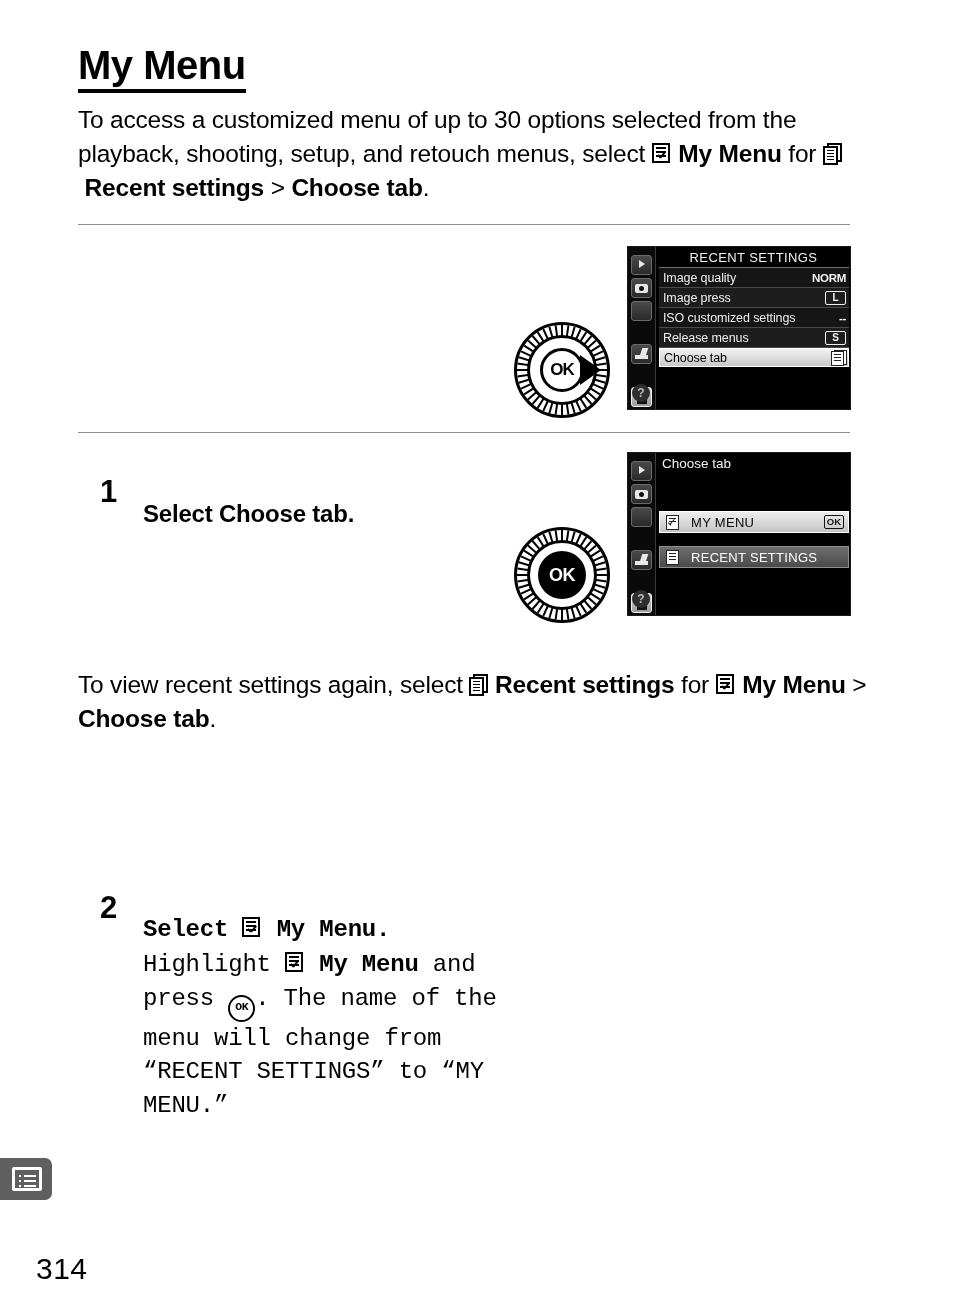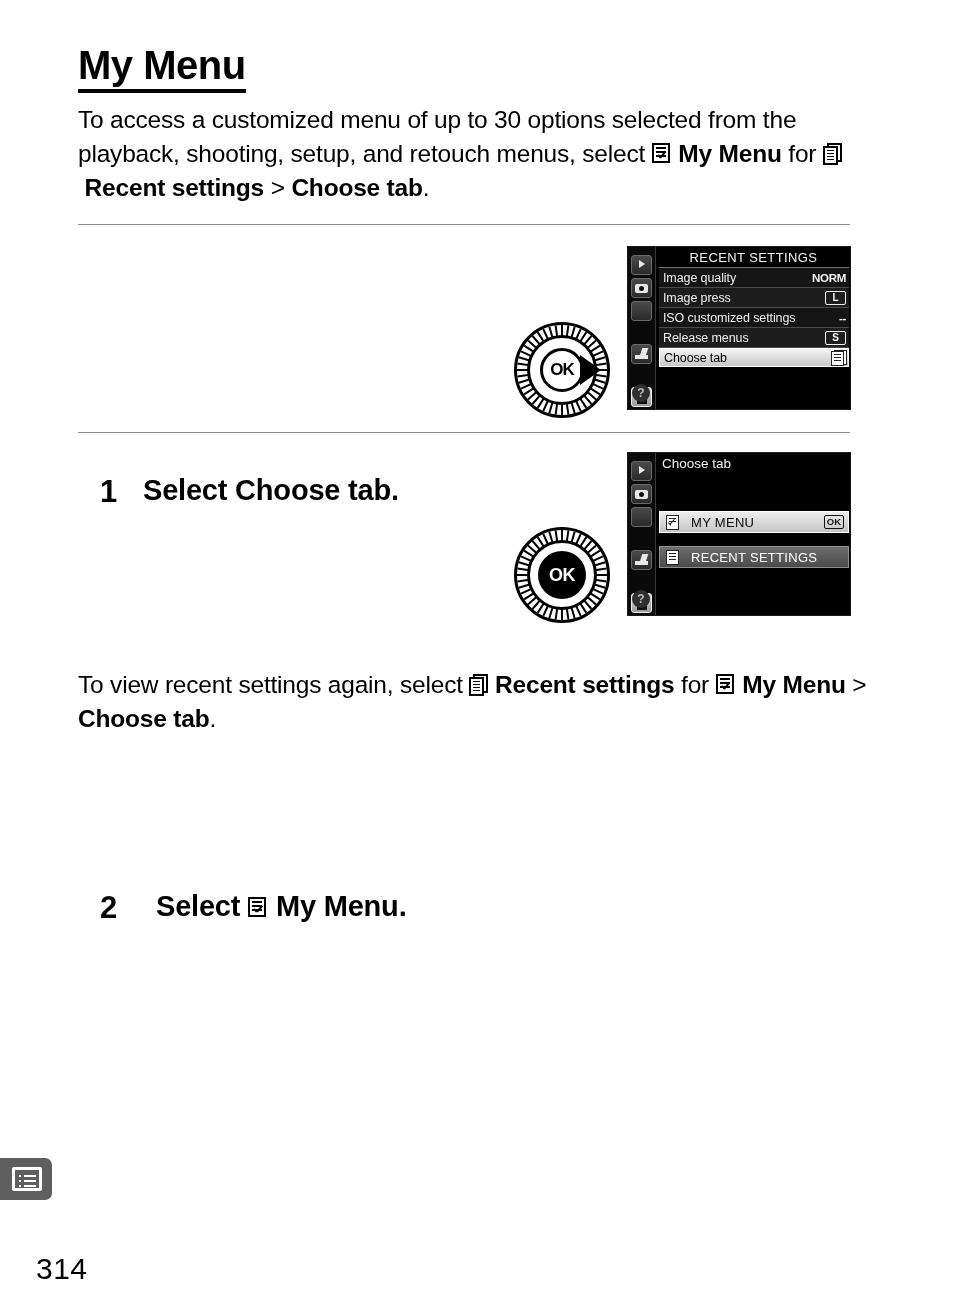--- a/index.html
+++ b/index.html
@@ -68,39 +68,40 @@
     position: absolute;
     font-size: 31px;
     font-weight: bold;
     line-height: 1;
   }
   .step-body {
     position: absolute;
     width: 370px;
   }
   .step-head {
-    font-size: 29px;
+    font-size: 24px;
     font-weight: bold;
     line-height: 32px;
     letter-spacing: -0.2px;
     margin-bottom: 2px;
+    margin-top: 24px;
   }
   .steptext {
     font-size: 24px;
     line-height: 33.5px;
     letter-spacing: -0.2px;
   }
 
   .step1 { left: 0; top: 238px; }
   .step1 .step-num { left: 100px; top: 238px; }
   .step1 .step-body { left: 143px; top: 236px; }
 
   .step2 { left: 0; top: 446px; }
   .step2 .step-num { left: 100px; top: 446px; }
-  .step2 .step-body { left: 156px; top: 444px; }
+  .step2 .step-body { left: 143px; top: 444px; font-family: Liberation Mono, monospace; }
 
   
   .outro {
     position: absolute;
     left: 78px;
     top: 668px;
     width: 790px;
     font-size: 24.5px;
     line-height: 34px;
     letter-spacing: -0.2px;
@@ -691,20 +692,27 @@
   <div class="step step2">
     <div class="step-num">2</div>
     <div class="step-body">
       <div class="step-head">
         <span>Select </span><span class="ic ic-mymenu"><span class="sheet">
               <i></i>
               <i></i>
               <i></i>
             </span><span class="chk"></span></span>&nbsp;<b>My Menu.</b>
       </div>
+      <div class="steptext">
+        <span>Highlight </span><span class="ic ic-mymenu"><span class="sheet">
+              <i></i>
+              <i></i>
+              <i></i>
+            </span><span class="chk"></span></span>&nbsp;<b>My Menu</b><span> and press </span><span class="ic ic-ok">OK</span><span>.  The name of the menu will change from “RECENT SETTINGS” to “MY MENU.”</span>
+      </div>
     </div>
   </div>
 
   <div class="dial dial-2">
     <div class="ring-outer"></div>
     <div class="ticks" id="ticks2">
         <span style="transform: rotate(0deg);"></span>
         <span style="transform: rotate(8.18182deg);"></span>
         <span style="transform: rotate(16.3636deg);"></span>
         <span style="transform: rotate(24.5455deg);"></span>

